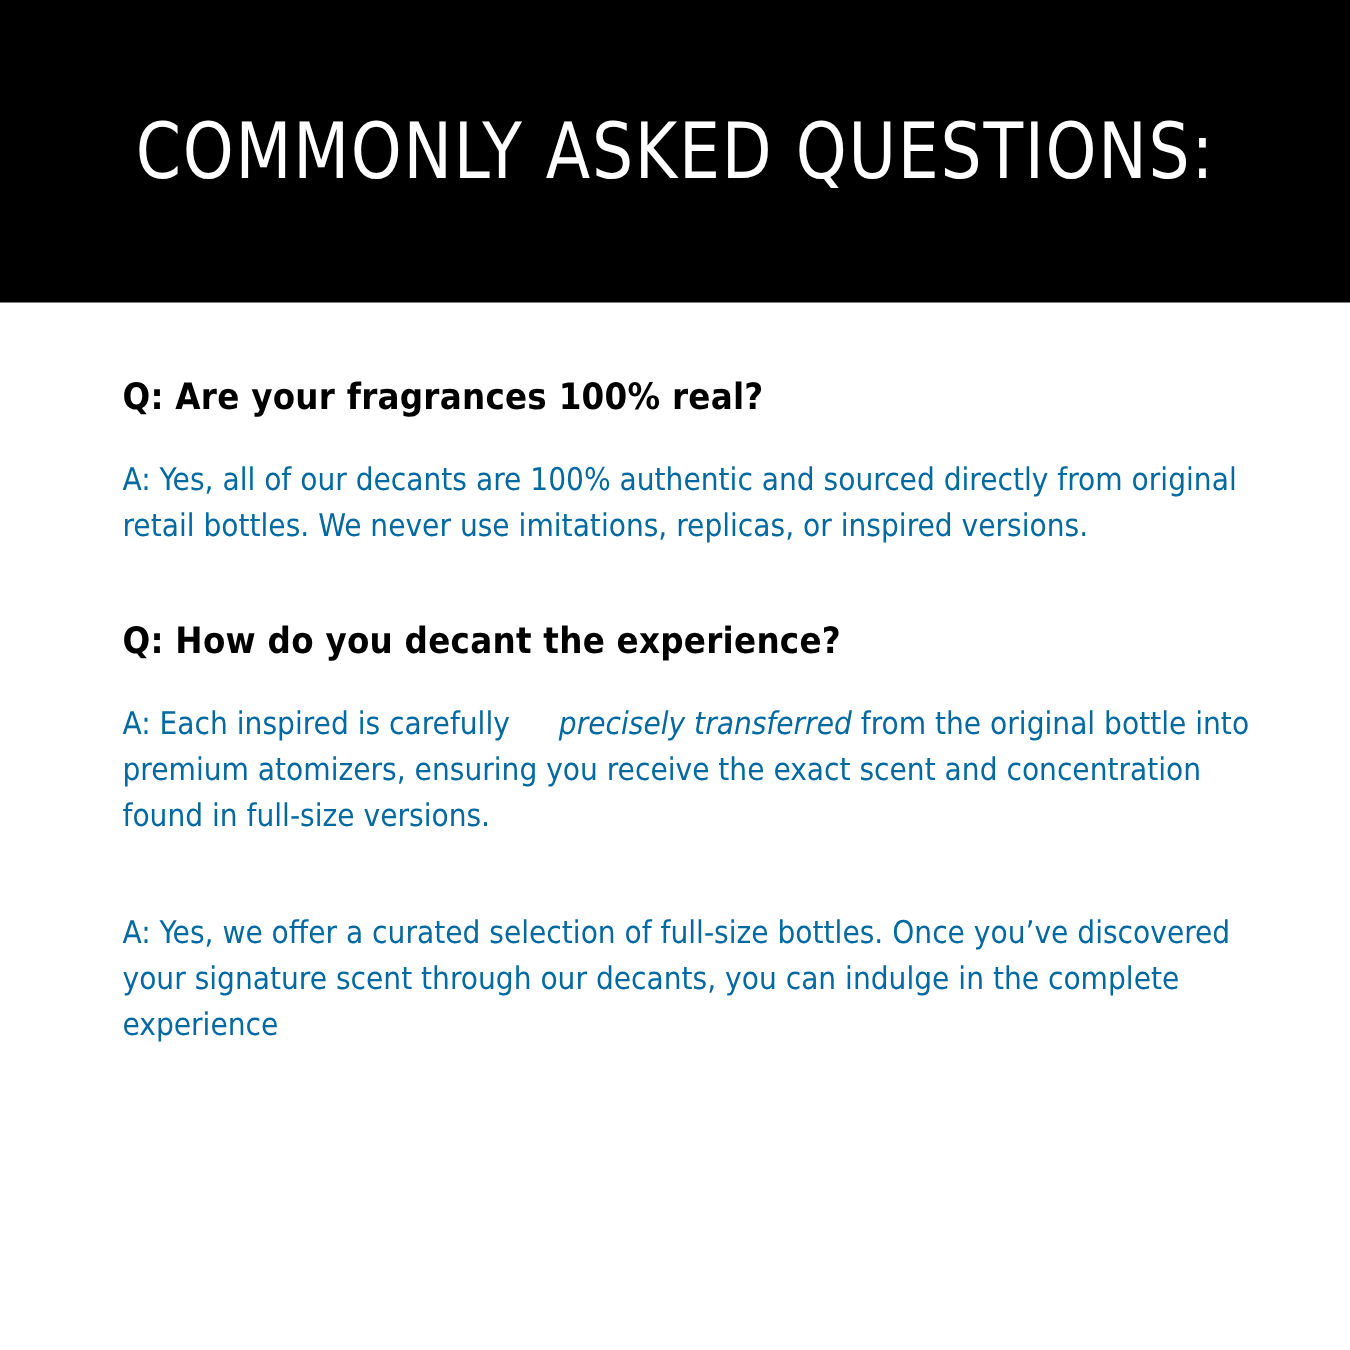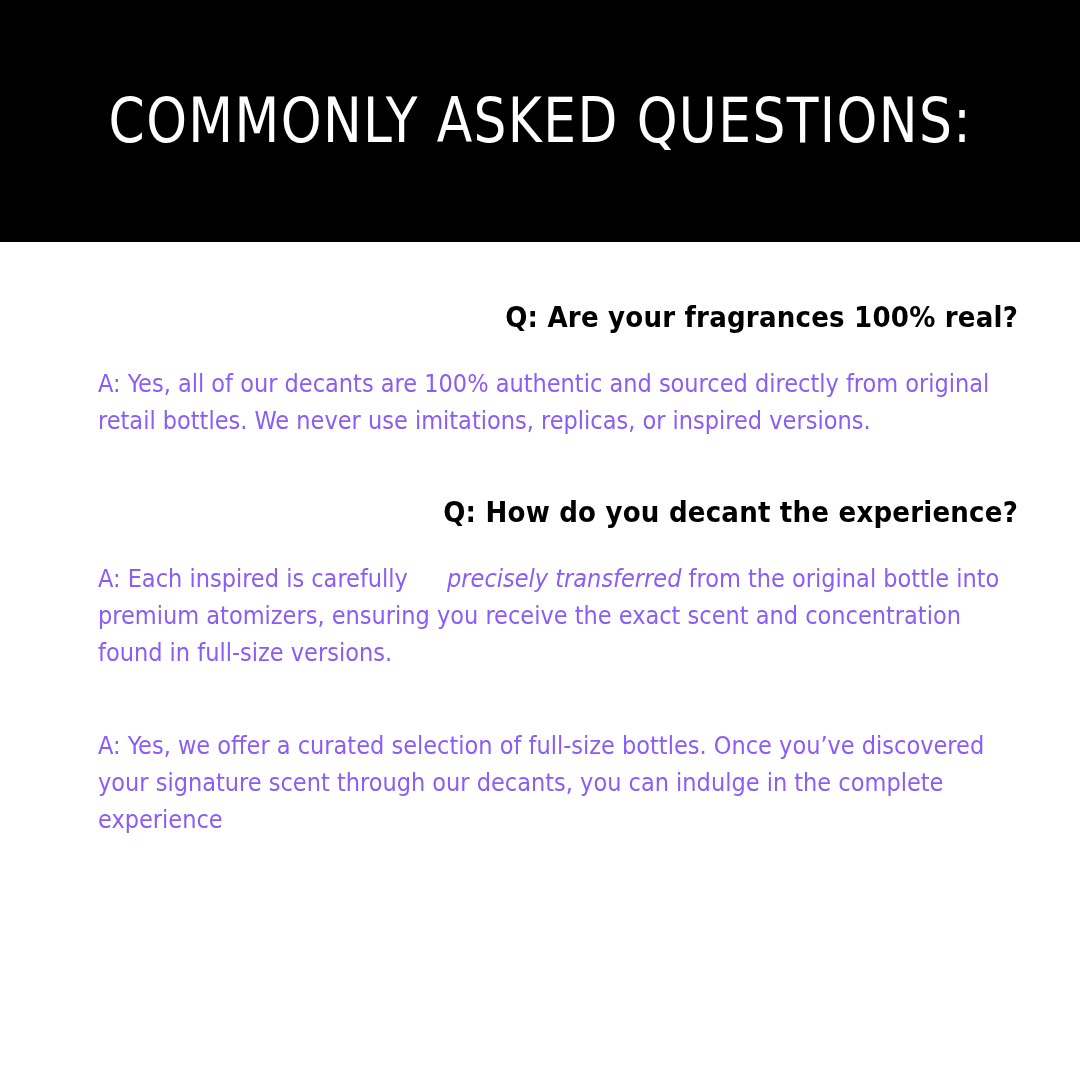--- a/index.html
+++ b/index.html
@@ -55,27 +55,26 @@
     margin-bottom: 0;
   }
   .faq-question {
     font-family: "DejaVu Sans Condensed", "Liberation Sans", sans-serif;
     font-size: 29px;
     font-weight: 700;
     color: #000000;
     letter-spacing: 0.2px;
     margin: 0 0 30px 0;
     line-height: 1.2;
-    text-align: right;
   }
   .faq-answer {
     font-family: "DejaVu Sans Condensed", "Liberation Sans", sans-serif;
     font-size: 25px;
     font-weight: 400;
-    color: #8b5cf6;
+    color: #0369a1;
     line-height: 1.48;
     margin: 0;
     max-width: 915px;
   }
   .faq-answer .em {
     font-style: italic;
     margin-left: 32px;
   }
 </style>
 </head>

